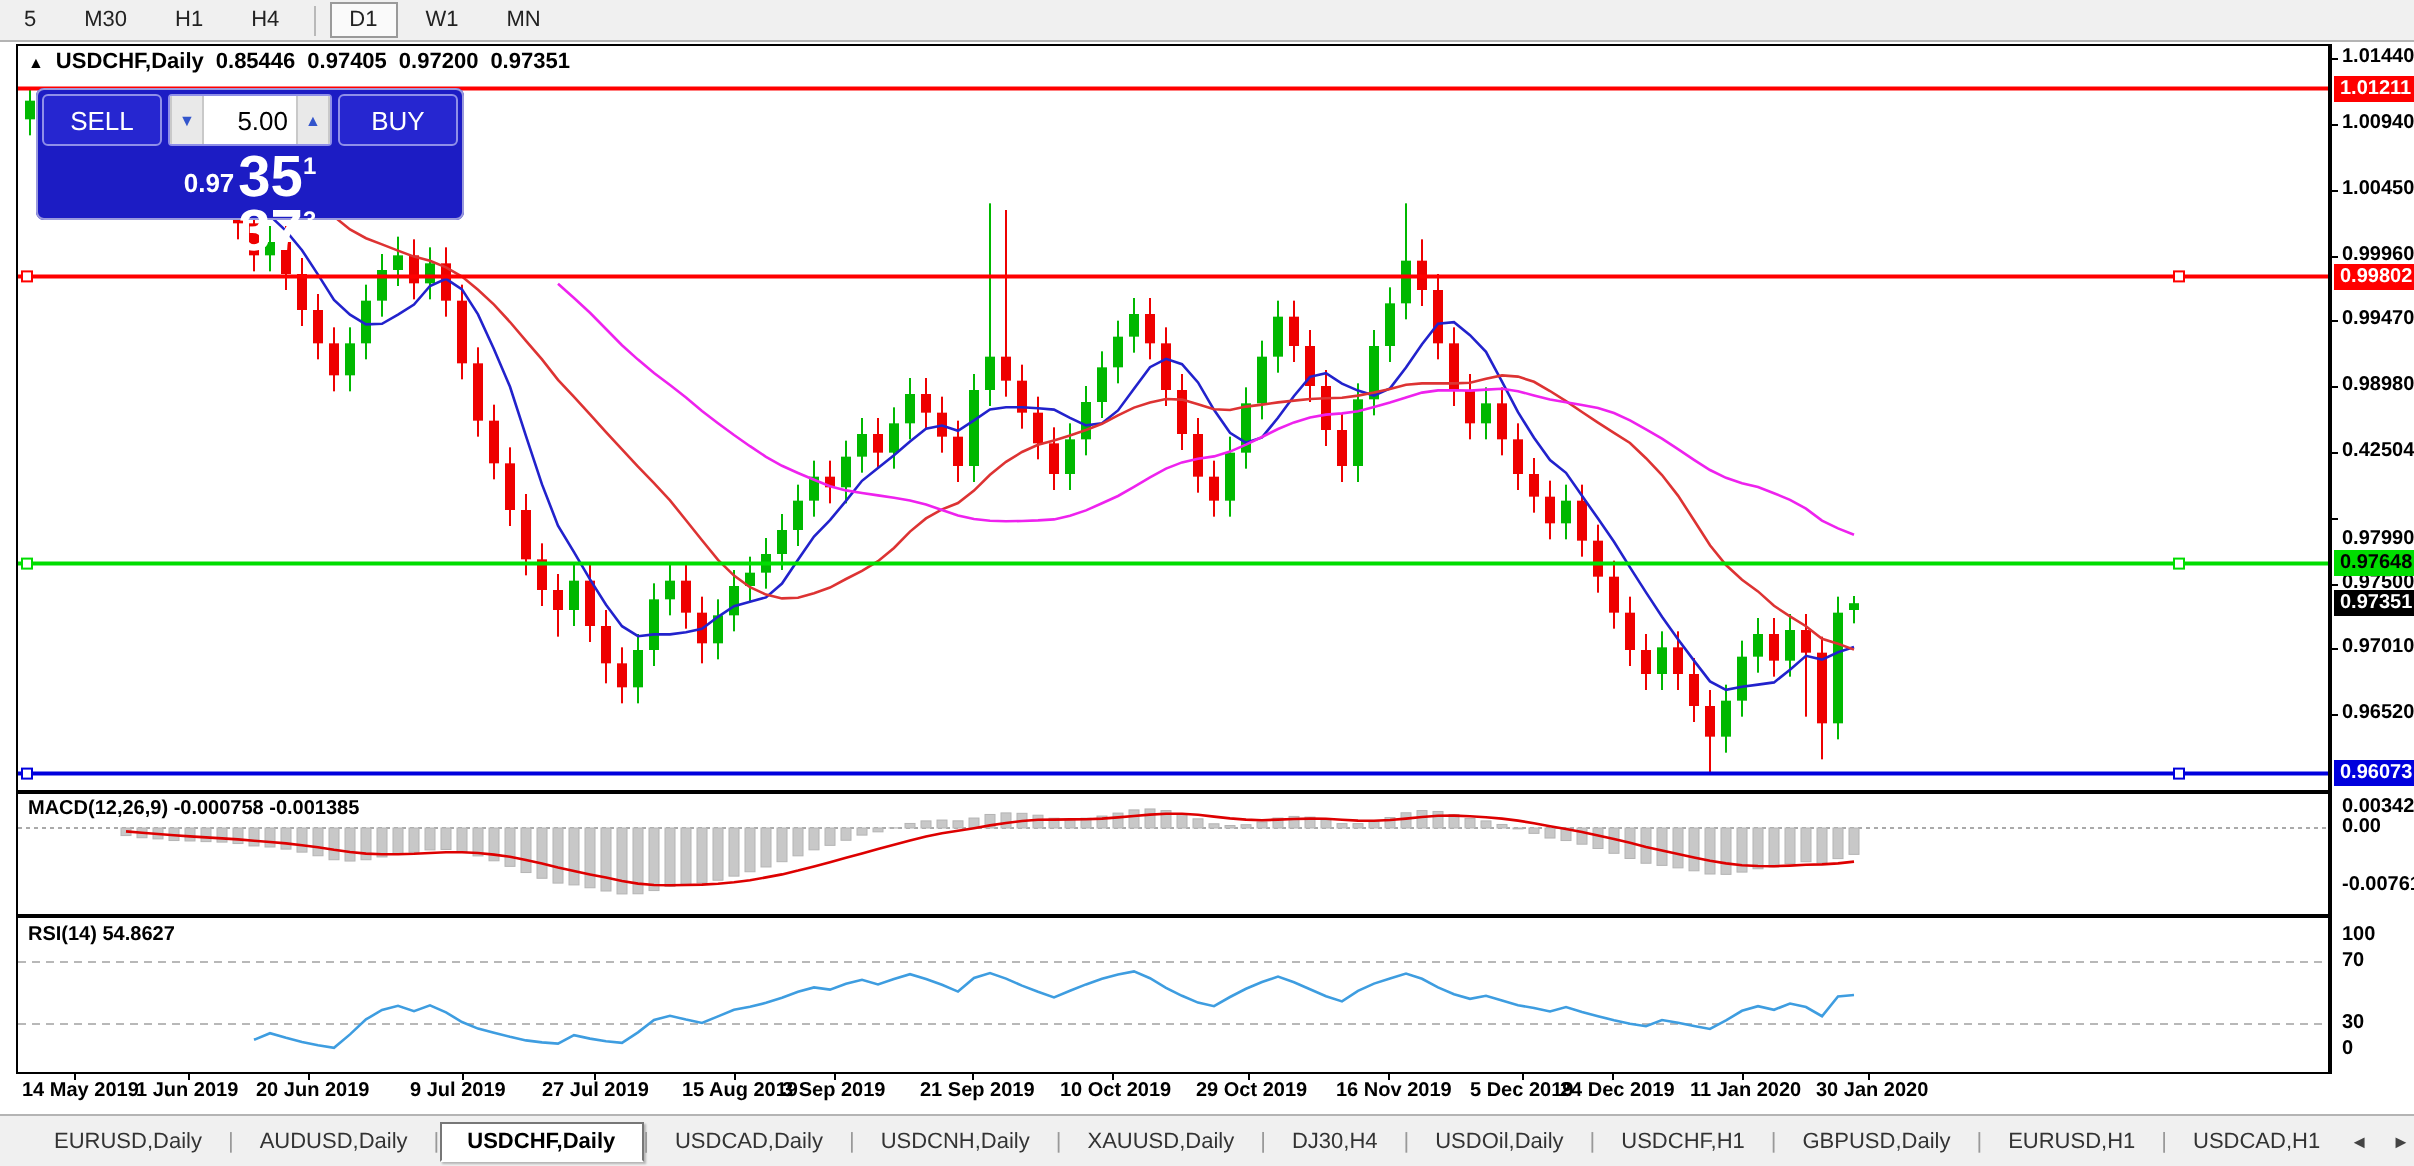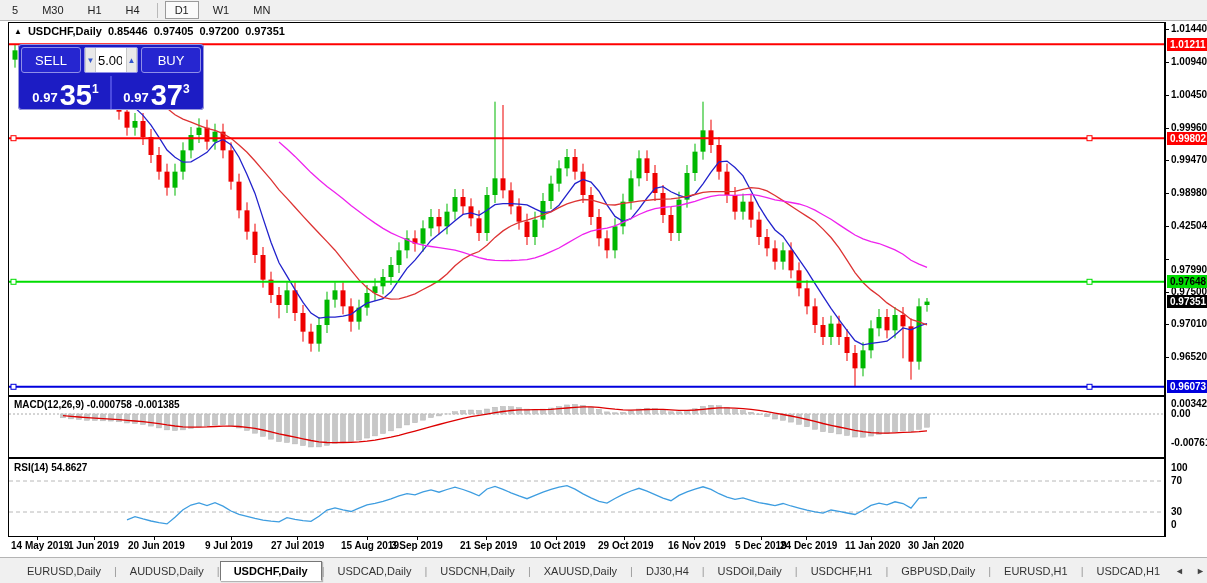--- a/index.html
+++ b/index.html
@@ -15,31 +15,31 @@
   .tf-sep{width:1px;height:15px;background:#b9b9b9;margin:0 5px;}
   
   .chart-frame{position:absolute;left:8px;top:22px;width:1157px;height:515px;background:#fff;
                border:1px solid #000;}
   .panel-sep{position:absolute;left:8px;width:1157px;height:2px;background:#000;}
   svg.layer{position:absolute;display:block;}
   .chart-title{position:absolute;left:14px;top:25px;font-size:11px;font-weight:700;color:#000;
                display:flex;gap:6px;align-items:center;z-index:5;}
   .chart-title .tri{font-size:8px;}
   
-  .trade-panel{position:absolute;left:18px;top:44px;width:186px;height:66px;background:#1c1cc4;
+  .trade-panel{position:absolute;left:18px;top:44px;width:214px;height:66px;background:#1c1cc4;
                border-radius:4px;z-index:10;padding:3px;box-shadow:0 0 0 1px #9a9add inset;}
   .tp-row1{display:flex;gap:3px;height:26px;}
   .tp-btn{flex:0 0 60px;background:#2626d0;border:1px solid #8f8fe8;border-radius:3px;color:#fff;
           font-size:13px;font-family:inherit;cursor:pointer;padding:0;}
   .spinner{flex:1;display:flex;border:1px solid #8f8fe8;border-radius:2px;overflow:hidden;background:#fff;}
   .spin-btn{width:17px;background:#e9e9e9;border:none;border-left:1px solid #c9c9c9;
             border-right:1px solid #c9c9c9;color:#3355cc;font-size:8px;padding:0;cursor:pointer;}
   .vol-input{flex:1;border:none;outline:none;text-align:right;font-size:13px;padding-right:4px;
              font-family:inherit;color:#000;width:30px;}
-  .tp-row2{display:flex;height:33px;margin-top:3px;}
+  .tp-row2{display:flex;height:33px;margin-top:3px;flex-direction:column;}
   .price-box{flex:1;color:#fff;display:flex;align-items:flex-end;justify-content:center;padding-bottom:1px;}
   .price-box .base{font-size:13px;font-weight:700;margin-right:2px;margin-bottom:3px;}
   .price-box .big{font-size:29px;font-weight:700;line-height:26px;}
   .price-box .sup{font-size:12px;font-weight:700;margin-bottom:12px;}
   .tp-div{width:2px;background:#4a4ae0;}
   
   .axis-col{position:absolute;left:1165px;top:22px;width:42px;height:515px;background:#fff;}
   .axis-tick{position:absolute;left:5px;font-size:10px;font-weight:700;color:#000;height:12px;line-height:12px;}
   .axis-tickmark{position:absolute;left:0px;width:3px;height:1px;background:#000;}
   .axis-badge{position:absolute;left:1px;width:65px;font-size:10px;font-weight:700;height:13px;

